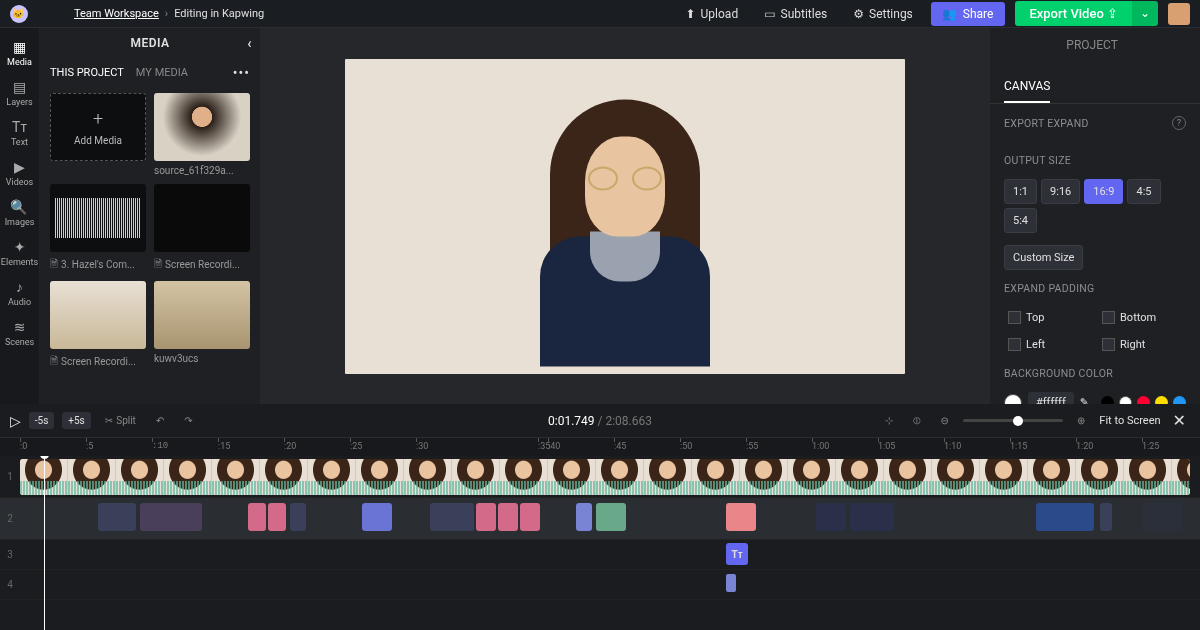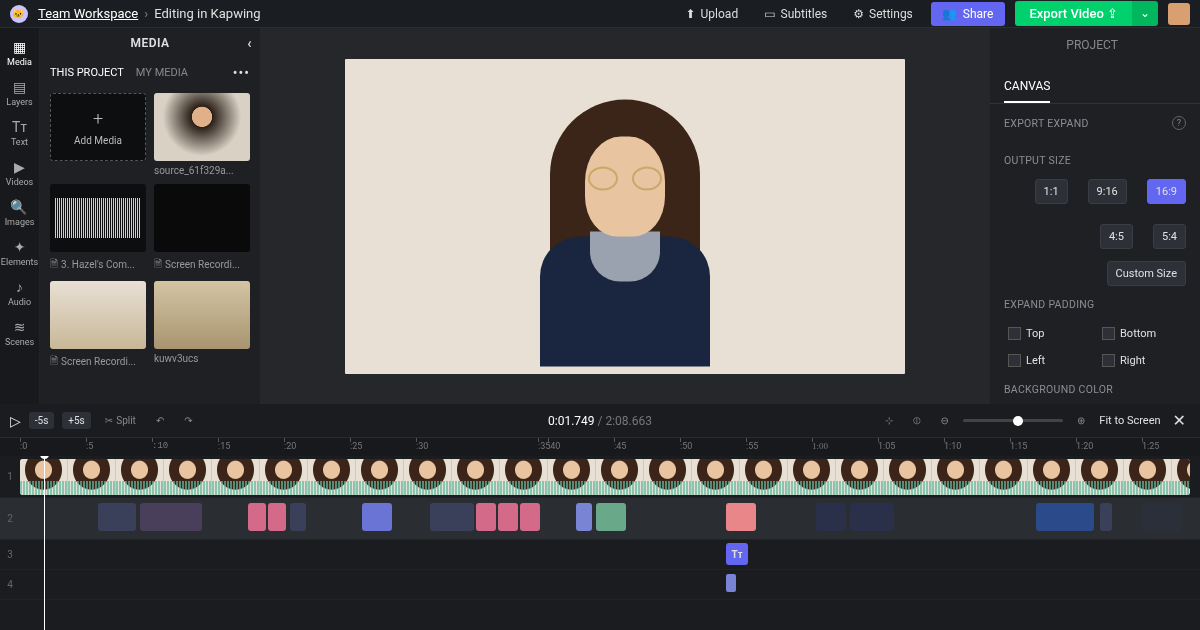--- a/index.html
+++ b/index.html
@@ -1,19 +1,19 @@
 <!DOCTYPE html>
 <html><head>
 <meta charset="utf-8">
 <style>
 * { box-sizing: border-box; margin: 0; padding: 0; }
 body { font-family: -apple-system, BlinkMacSystemFont, "Segoe UI", Roboto, sans-serif; background: #111; color: #e0e0e0; font-size: 12px; width: 1200px; height: 630px; overflow: hidden; }
 .topbar { height: 28px; background: #1a1d21; display: flex; align-items: center; padding: 0 10px; gap: 10px; border-bottom: 1px solid #2a2d31; }
 .logo { width: 18px; height: 18px; background: #cac3ff; border-radius: 50%; display:flex; align-items:center; justify-content:center; font-size:10px; }
-.breadcrumb { display: flex; align-items: flex-start; gap: 6px; font-size: 13px; }
+.breadcrumb { display: flex; align-items: flex-start; gap: 6px; font-size: 11px; margin-left: 36px; }
 .breadcrumb-link { text-decoration: underline; color: #fff; cursor:pointer; }
 .chev { opacity: .5; }
 .spacer { flex: 1; }
 .top-btn { display: flex; align-items: center; gap: 5px; padding: 4px 8px; font-size: 12px; cursor:pointer; color:#ddd; }
 .share-btn { background: #6366f1; color: #fff; border-radius: 3px; padding: 5px 12px; }
 .export-btn { background: #00d16c; color: #fff; border-radius: 3px 0 0 3px; padding: 5px 14px; font-weight: 500; font-size:13px; }
 .export-drop { background: #00b75e; color: #fff; padding: 5px 8px; border-radius: 0 3px 3px 0; }
 .avatar { width: 22px; height: 22px; background: #d8a070; border-radius: 3px; }
 .main { display: flex; height: 376px; }
 .icon-rail { width: 40px; background: #18191c; display:flex; flex-direction:column; align-items:center; padding-top:6px; gap:2px; border-right:1px solid #222;}
@@ -45,21 +45,21 @@
 .lens.l { left:0;} .lens.r { right:0;}
 .body { position:absolute; top:155px; left:25px; width:170px; height:130px; background:#1a2540; border-radius:40px 40px 0 0;}
 .shirt { position:absolute; top:150px; left:75px; width:70px; height:50px; background:#9aa2af; border-radius:0 0 30px 30px;}
 .right-panel { width:210px; background:#1e2024; padding:0; display:flex; flex-direction:column; font-size:11px;}
 .right-tabs { display:flex; gap:16px; padding:10px 14px 0; border-bottom:1px solid #333;}
 .right-tab { padding-bottom:8px; color:#888; cursor:pointer; font-size:12px;}
 .right-tab.active { color:#fff; border-bottom:2px solid #fff;margin-top:41px;}
 .panel-body { padding:12px 14px; display:flex; flex-direction:column; gap:12px; overflow-y:auto;}
 .section-label { color:#8a8d93; font-size:10.5px; letter-spacing:0.3px; display:flex; align-items:center; justify-content:space-between;}
 .seg { display:flex; gap:0; border-radius:4px; overflow:hidden;}
-.ratio-row { display:flex; gap:20px; flex-wrap:wrap;justify-content:flex-end;}
+.ratio-row { display:flex; gap:4px; flex-wrap:wrap;}
 .ratio-btn { padding:5px 8px; background:#2d3036; border-radius:3px; cursor:pointer; font-size:11px; border:1px solid #3a3d43;}
 .ratio-btn.active { background:#6366f1; border-color:#6366f1;}
 .pad-grid { display:grid; grid-template-columns:1fr 1fr; gap:6px;}
 .pad-btn { display:flex; align-items:center; gap:5px; padding:4px; cursor:pointer; font-size:11px;}
 .pad-check { width:13px; height:13px; border:1px solid #555; background:#2d3036;}
 .color-row { display:flex; align-items:center; gap:6px;}
 .swatch { width:18px; height:18px; border-radius:50%; border:1px solid #444;}
 .hex { background:#2d3036; padding:4px 8px; border-radius:3px; font-size:11px;}
 .swatch-row { display:flex; gap:5px; margin-left:auto;}
 .sw { width:13px; height:13px; border-radius:50%; cursor:pointer;}
@@ -325,21 +325,21 @@
       <span class="tick" style="left: 152px; font-family: Liberation Mono, monospace;">:10</span>
       <span class="tick" style="left: 218px;">:15</span>
       <span class="tick" style="left: 284px;">:20</span>
       <span class="tick" style="left: 350px;">:25</span>
       <span class="tick" style="left: 416px;">:30</span>
       <span class="tick" style="left: 498px; margin-left: 40px;">:35</span>
       <span class="tick" style="left: 548px;">:40</span>
       <span class="tick" style="left: 614px;">:45</span>
       <span class="tick" style="left: 680px;">:50</span>
       <span class="tick" style="left: 746px;">:55</span>
-      <span class="tick" style="left: 812px; font-family: Liberation Serif, serif;">1:00</span>
+      <span class="tick" style="left: 812px;">1:00</span>
       <span class="tick" style="left: 878px;">1:05</span>
       <span class="tick" style="left: 944px;">1:10</span>
       <span class="tick" style="left: 1010px;">1:15</span>
       <span class="tick" style="left: 1076px;">1:20</span>
       <span class="tick" style="left: 1142px;">1:25</span>
     </div>
   <div class="tracks">
     <div class="playhead"></div>
     <div class="track-row">
       <div class="track-label">1</div>

